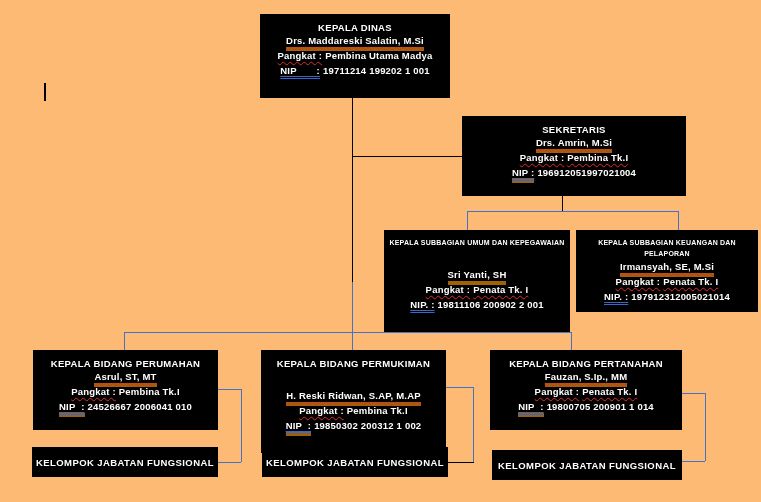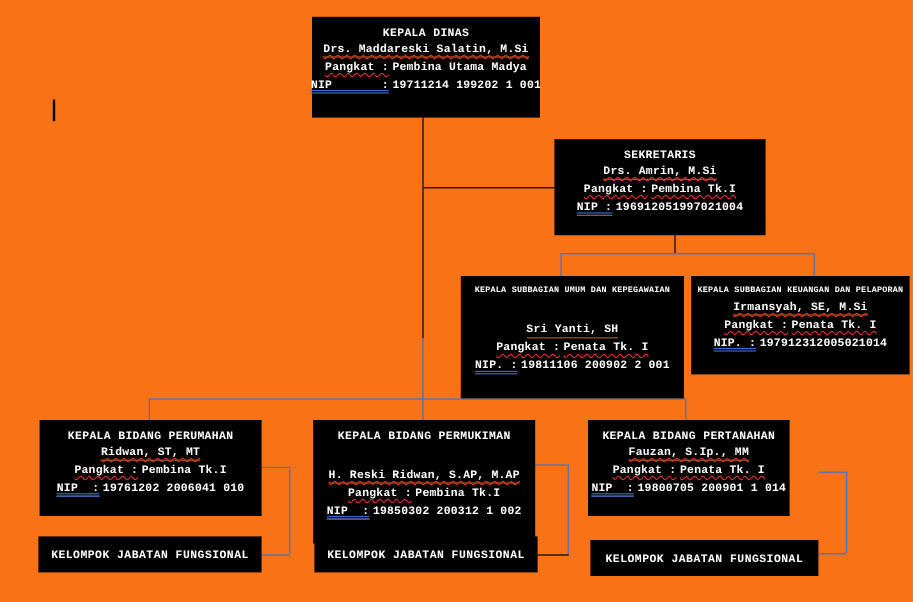--- a/index.html
+++ b/index.html
@@ -1,33 +1,33 @@
 <!DOCTYPE html>
 <html><head>
 <meta charset="utf-8">
 <style>
   html,body { margin:0; padding:0; background:#fff; }
   #stage {
-    position:relative; width:761px; height:502px; background:#f97316;
-    font-family:Liberation Mono, monospace; overflow:hidden;
+    position:relative; width:761px; height:502px; background:#fdba74;
+    font-family:Liberation Sans, sans-serif; overflow:hidden;
   }
   .box {
     position:absolute; background:#000000; color:#ffffff;
     display:flex; flex-direction:column; align-items:center; text-align:center;
     font-weight:bold;
   }
   .box .title { padding-top:8px; font-size:9.5px; letter-spacing:.3px; line-height:11px; }
   .box .title.small { font-size:7px; letter-spacing:.2px; padding-top:7px; }
   .box .spacer { flex:1 1 auto; }
   .box .line { font-size:9.5px; line-height:15px; letter-spacing:.2px; white-space:nowrap; }
   .box .body-pad { padding-bottom:20px; }
   .kelompok { justify-content:center; }
   .kelompok .line { font-size:9.5px; letter-spacing:.4px; }
 
-  .u-white { border-bottom:1px solid #a16207; padding-bottom:1px; }
+  .u-white { border-bottom:4px solid #a16207; padding-bottom:1px; }
   .wavy {
     text-decoration-line:underline; text-decoration-style:wavy;
     text-decoration-color:#e02b2b; text-decoration-thickness:1px;
     text-underline-offset:2px;
   }
   .grammar {
     text-decoration-line:underline; text-decoration-style:double;
     text-decoration-color:#3a66c9; text-underline-offset:2px;
   }
   .vsp { margin-left:3px; }
@@ -79,21 +79,21 @@
       <span class="u-white"><span class="wavy">Drs. Maddareski Salatin, M.Si</span></span>
     </div>
     <div class="line">
       <span class="wavy">Pangkat :</span><span class="vsp">Pembina Utama Madya</span>
     </div>
     <div class="line body-pad">
       <span class="grammar">NIP&nbsp;&nbsp;&nbsp;&nbsp;&nbsp;&nbsp;&nbsp;:</span><span class="vsp">19711214 199202 1 001</span>
     </div>
   </div>
 
-  <div class="box" style="left:462px; top:116px; width:176px; height:80px;">
+  <div class="box" style="left:462px; top:116px; width:224px; height:80px;">
     <div class="title">SEKRETARIS</div>
     <div class="spacer"></div>
     <div class="line">
       <span class="u-white"><span class="wavy">Drs. Amrin, M.Si</span></span>
     </div>
     <div class="line">
       <span class="wavy">Pangkat :</span><span class="vsp wavy">Pembina Tk.I</span>
     </div>
     <div class="line body-pad">
       <span class="u-white grammar">NIP :</span><span class="vsp">196912051997021004</span>
@@ -125,45 +125,45 @@
     </div>
     <div class="line body-pad">
       <span class="grammar">NIP. :</span><span class="vsp">197912312005021014</span>
     </div>
   </div>
 
   <div class="box" style="left:33px; top:350px; width:185px; height:80px;">
     <div class="title">KEPALA BIDANG PERUMAHAN</div>
     <div class="spacer"></div>
     <div class="line">
-      <span class="u-white"><span class="wavy">Ridwan, ST, MT</span></span>
+      <span class="u-white"><span class="wavy">Asrul, ST, MT</span></span>
     </div>
     <div class="line">
       <span class="wavy">Pangkat :</span><span class="vsp">Pembina Tk.I</span>
     </div>
     <div class="line body-pad">
-      <span class="u-white grammar">NIP&nbsp;&nbsp;:</span><span class="vsp">19761202 2006041 010</span>
+      <span class="u-white grammar">NIP&nbsp;&nbsp;:</span><span class="vsp">24526667 2006041 010</span>
     </div>
   </div>
 
   <div class="box" style="left:261px; top:350px; width:185px; height:103px;">
     <div class="title">KEPALA BIDANG PERMUKIMAN</div>
     <div class="spacer"></div>
     <div class="line">
       <span class="u-white"><span class="wavy">H. Reski Ridwan, S.AP, M.AP</span></span>
     </div>
     <div class="line">
       <span class="wavy">Pangkat :</span><span class="vsp">Pembina Tk.I</span>
     </div>
     <div class="line body-pad">
       <span class="u-white grammar">NIP&nbsp;&nbsp;:</span><span class="vsp">19850302 200312 1 002</span>
     </div>
   </div>
 
-  <div class="box" style="left:490px; top:350px; width:168px; height:80px;">
+  <div class="box" style="left:490px; top:350px; width:192px; height:80px;">
     <div class="title">KEPALA BIDANG PERTANAHAN</div>
     <div class="spacer"></div>
     <div class="line">
       <span class="u-white"><span class="wavy">Fauzan, S.Ip., MM</span></span>
     </div>
     <div class="line">
       <span class="wavy">Pangkat :</span><span class="vsp wavy">Penata Tk. I</span>
     </div>
     <div class="line body-pad">
       <span class="u-white grammar">NIP&nbsp;&nbsp;:</span><span class="vsp">19800705 200901 1 014</span>

